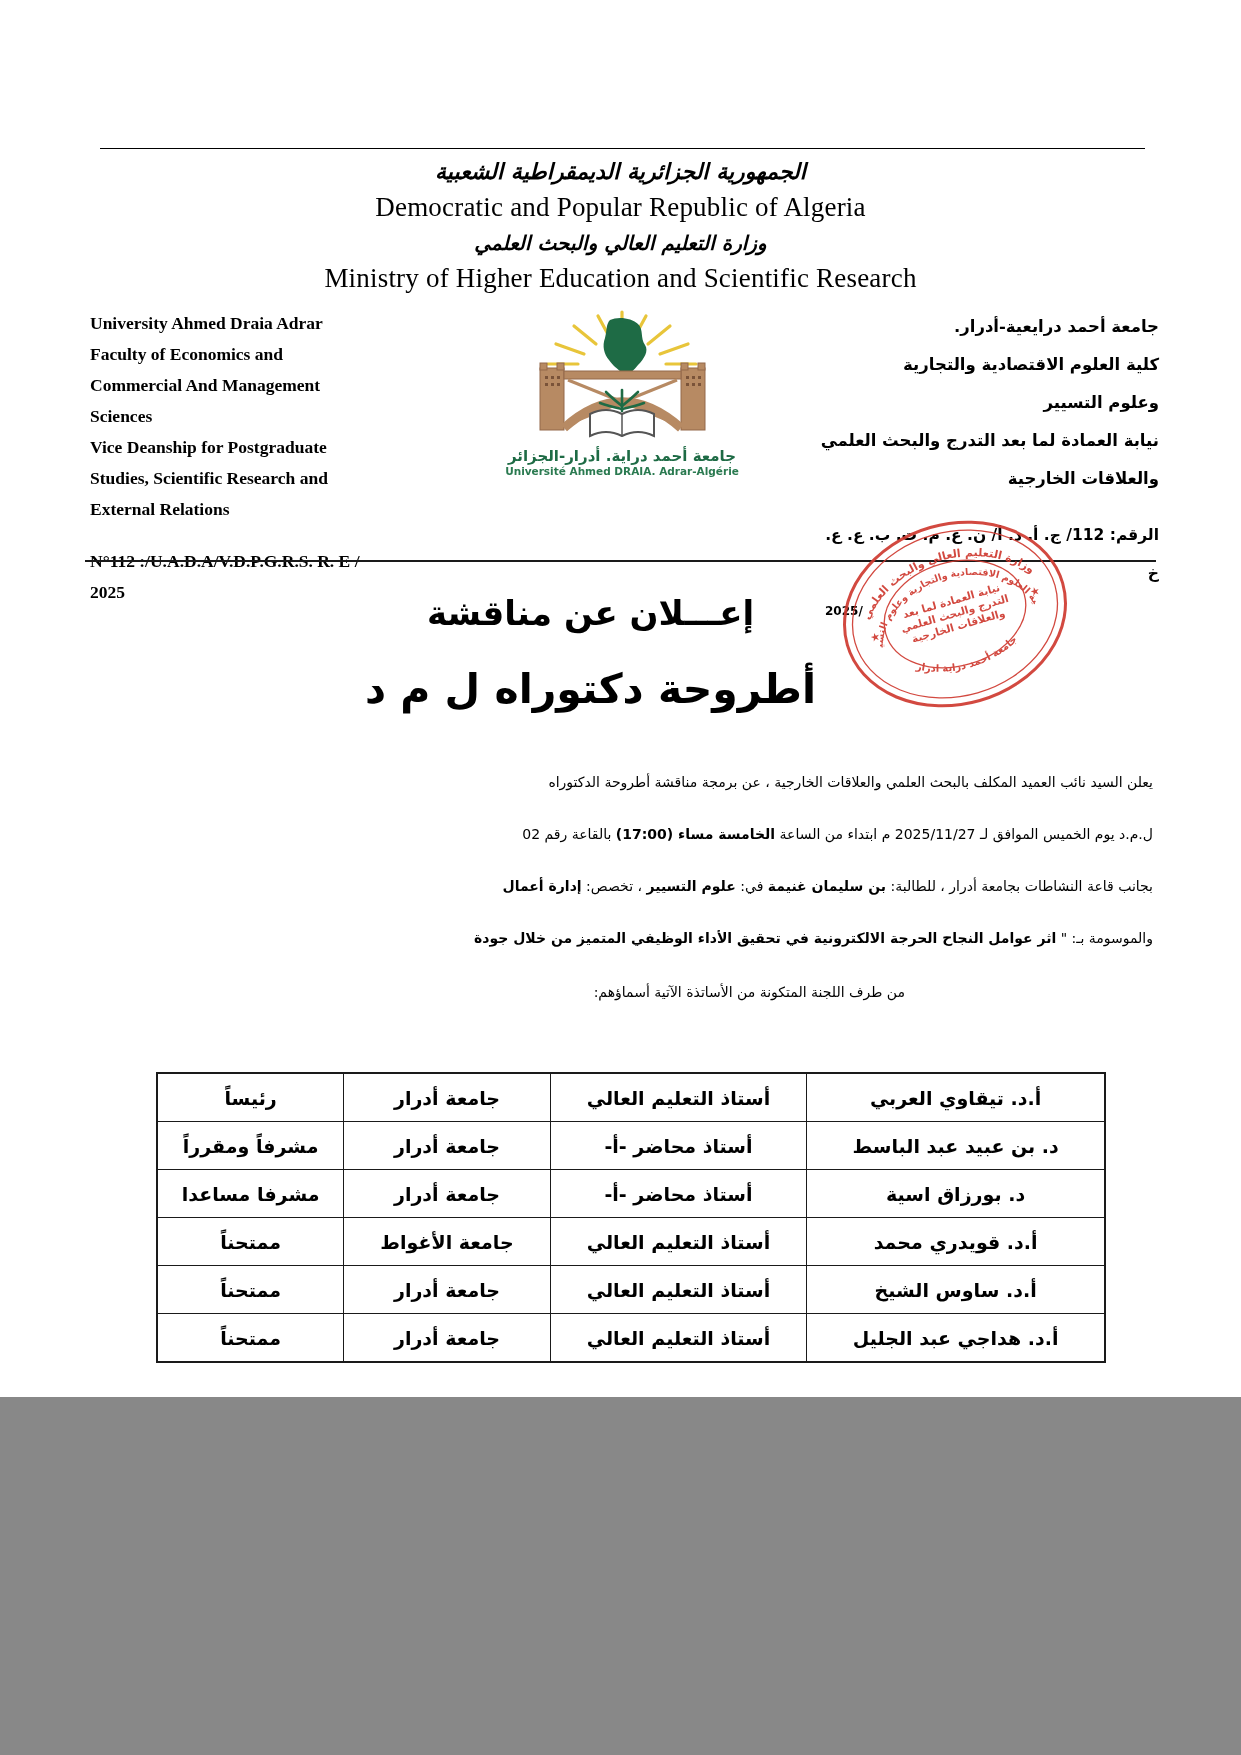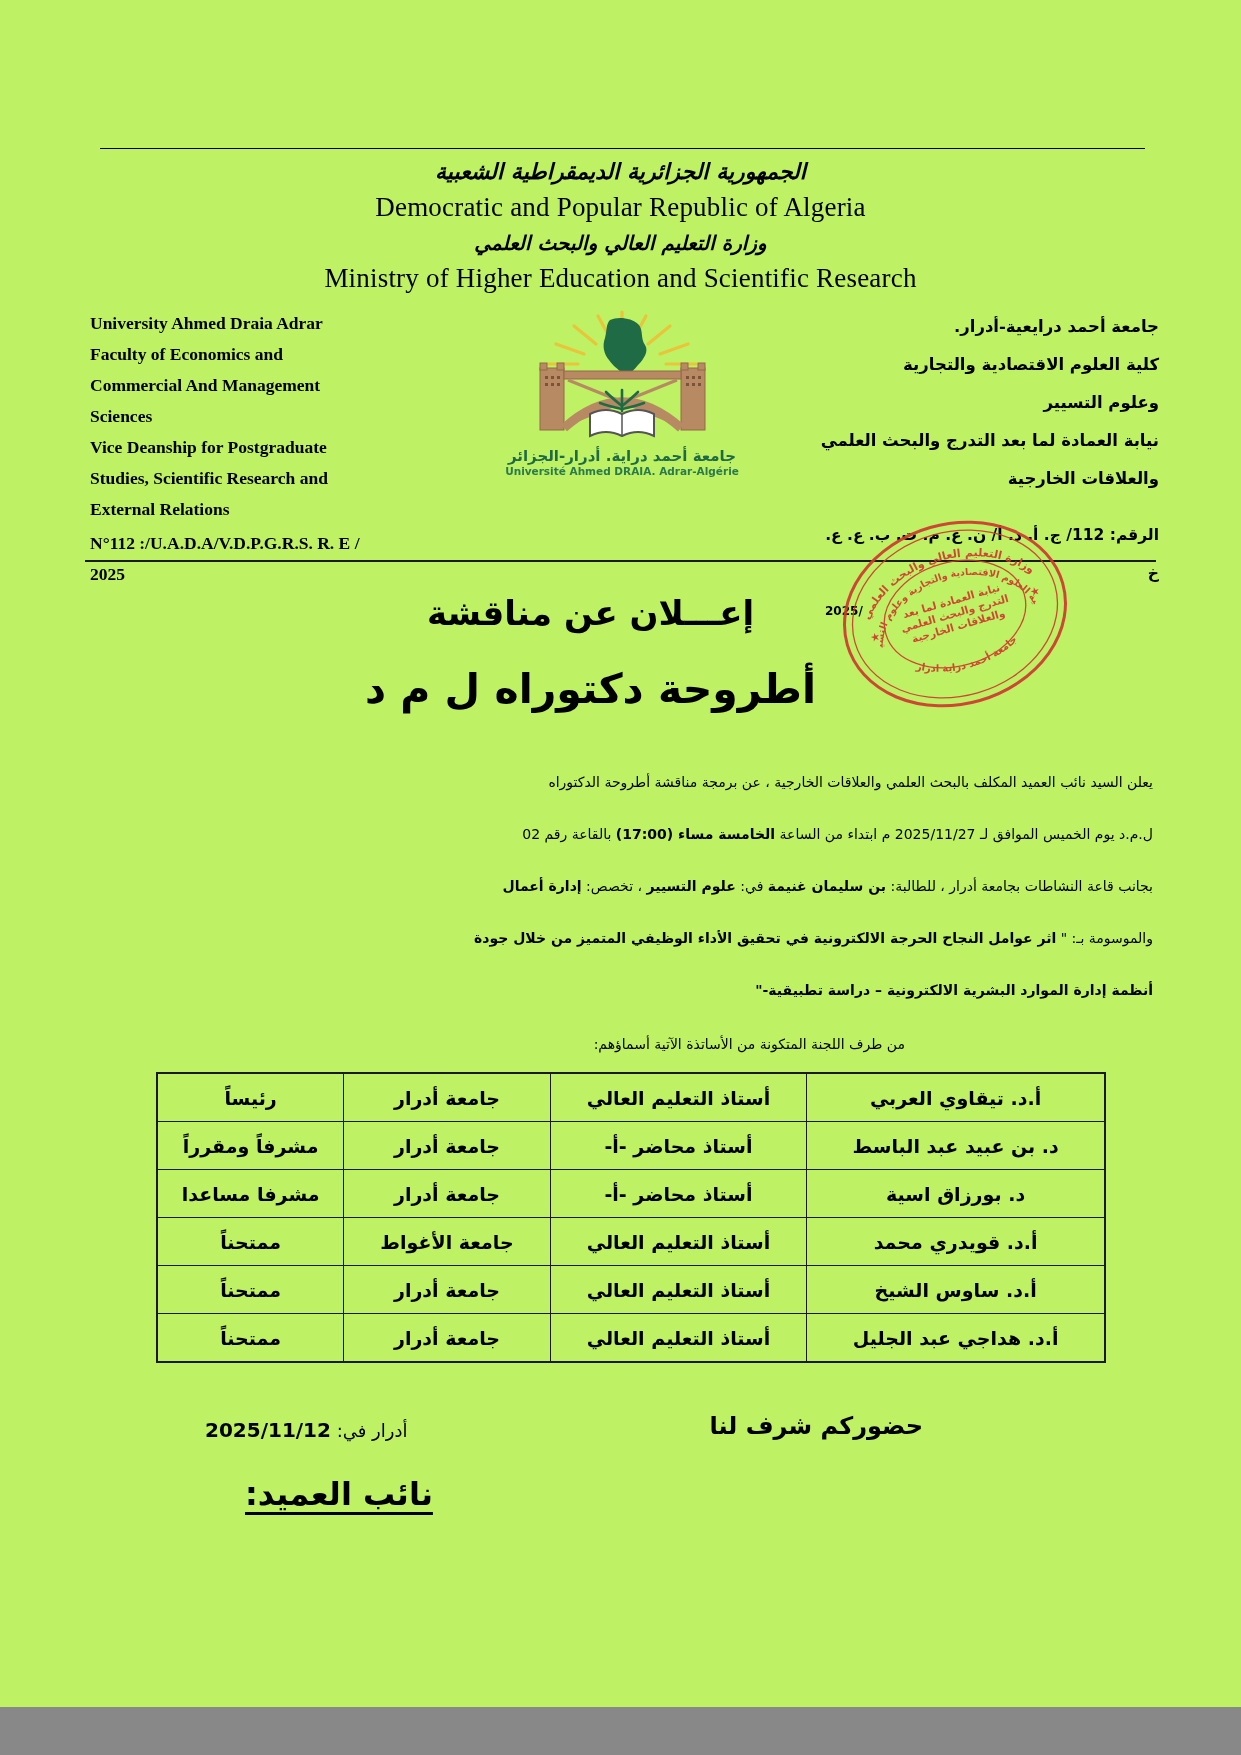--- a/index.html
+++ b/index.html
@@ -1,34 +1,34 @@
 <!DOCTYPE html>
 <html><head>
 <meta charset="utf-8">
 <style>
   html,body{margin:0;padding:0;background:#888;}
   .page{
     position:relative;
-    width:1241px;height:1707px;
+    width:1241px;height:1397px;
     margin:0 auto;
-    background:#bef264;
+    background:#ffffff;
     font-family:"DejaVu Sans",sans-serif;
     color:#000;
     overflow:hidden;
   }
   .rule-top{position:absolute;left:100px;right:96px;top:148px;border-top:1.5px solid #000;}
   .rule-mid{position:absolute;left:85px;right:85px;top:560px;border-top:2px solid #1a1a1a;}
 
   .header-center{position:absolute;top:154px;left:0;right:0;text-align:center;}
   .h-ar{font-weight:bold;font-style:italic;font-size:22px;line-height:36px;}
   .h-en{font-family:"Liberation Serif","DejaVu Serif",serif;font-weight:normal;font-size:27px;line-height:35px;letter-spacing:.2px;}
 
   .org-band{position:absolute;top:308px;left:90px;right:82px;display:flex;}
   .org-left{width:345px;font-family:"Liberation Serif","DejaVu Serif",serif;font-weight:bold;font-size:17.5px;line-height:31px;text-align:left;}
-  .org-left .ref{margin-top:3px;}
+  .org-left .ref{margin-top:21px;}
   .org-center{flex:1;text-align:center;padding-top:0;}
   .org-right{width:350px;direction:rtl;text-align:right;font-weight:bold;font-size:16.5px;line-height:38px;}
   .org-right .ref{margin-top:18px;font-size:15.5px;}
   .org-right .ref-year{text-align:left;font-size:12px;margin-left:16px;}
 
   .logo-caption-ar{color:#1e6b45;font-weight:bold;font-size:15px;line-height:17px;margin-top:1px;}
   .logo-caption-fr{color:#2a7a50;font-weight:bold;font-size:10.5px;line-height:13px;}
 
   .title-block{position:absolute;top:576px;left:0;right:60px;text-align:center;direction:rtl;}
   .title-l1{font-weight:bold;font-size:34px;line-height:74px;}
@@ -195,21 +195,20 @@
         </g>
       </g>
     </svg>
   </div>
 
   <div class="body-text">
     <div><span>يعلن السيد نائب العميد المكلف بالبحث العلمي والعلاقات الخارجية ، عن برمجة مناقشة أطروحة الدكتوراه</span></div>
     <div><span>ل.م.د يوم الخميس الموافق لـ 2025/11/27 م ابتداء من الساعة </span><span class="b">الخامسة مساء (17:00)</span><span> بالقاعة رقم 02</span></div>
     <div><span>بجانب قاعة النشاطات بجامعة أدرار ، للطالبة: </span><span class="b">بن سليمان غنيمة</span><span>  في: </span><span class="b">علوم التسيير</span><span> ، تخصص: </span><span class="b">إدارة أعمال</span></div>
     <div><span>والموسومة بـ: " </span><span class="b">اثر عوامل النجاح الحرجة الالكترونية في تحقيق الأداء الوظيفي المتميز من خلال جودة</span></div>
-    <div class="b">أنظمة إدارة الموارد البشرية الالكترونية – دراسة تطبيقية-"</div>
     <div class="committee-intro">من طرف اللجنة المتكونة من الأساتذة الآتية أسماؤهم:</div>
   </div>
 
   <table class="committee">
     <colgroup>
       <col style="width:299px">
         <col style="width:257px">
         <col style="width:207px">
         <col style="width:187px">
     </colgroup>

